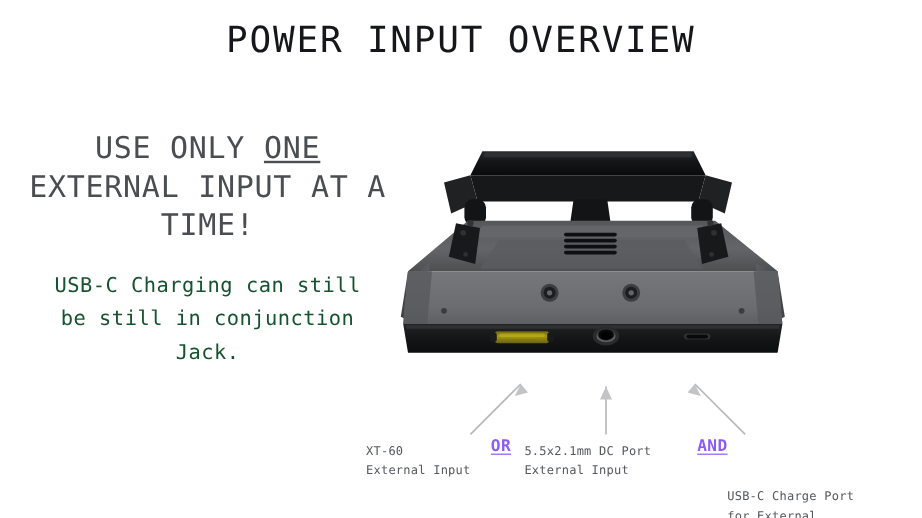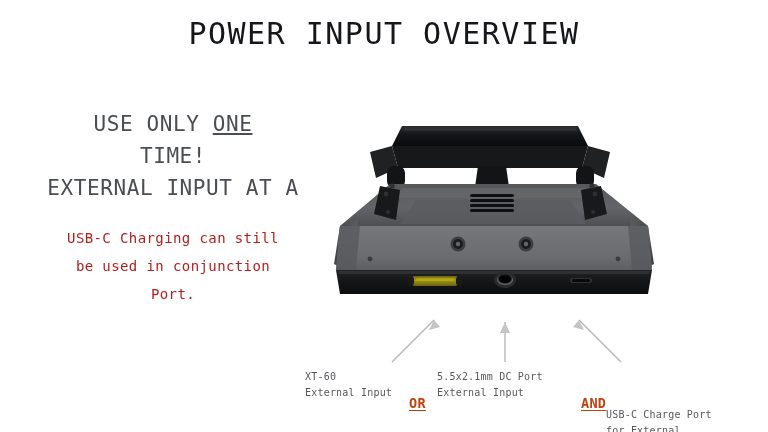--- a/index.html
+++ b/index.html
@@ -33,41 +33,41 @@
   }
 
   
   #warning-block {
     position: absolute;
     left: 8px;
     top: 108px;
     width: 330px;
     text-align: center;
     font-family: "DejaVu Sans Mono", "Liberation Mono", monospace;
-    font-size: 21px;
+    font-size: 25px;
     line-height: 32px;
     letter-spacing: 0.6px;
     color: #4a4d51;
   }
   #warning-block .u {
     text-decoration: underline;
     text-underline-offset: 2px;
   }
 
   #note-block {
     position: absolute;
     left: 8px;
     top: 224px;
     width: 330px;
     text-align: center;
     font-family: "DejaVu Sans Mono", "Liberation Mono", monospace;
-    font-size: 14px;
+    font-size: 17px;
     line-height: 28px;
     letter-spacing: 0.4px;
-    color: #b91c1c;
+    color: #14532d;
   }
 
   
   #device {
     position: absolute;
     left: 330px;
     top: 108px;
     width: 360px;
     height: 230px;
   }
@@ -94,46 +94,45 @@
   }
   #cap-xt60    { left: 305px; top: 369px; width: 128px; }
   #cap-dcjack  { left: 437px; top: 369px; width: 148px; }
   #cap-usbc    { left: 606px; top: 369px; width: 152px; margin-top: 38px; }
 
   .conj {
     position: absolute;
     font-family: "DejaVu Sans Mono", "Liberation Mono", monospace;
     font-size: 13.5px;
     font-weight: bold;
-    color: #c2410c;
+    color: #8b5cf6;
     text-decoration: underline;
     text-underline-offset: 2px;
     letter-spacing: 0.3px;
-    margin-top: 31px;
   }
   #conj-or  { left: 409px; top: 364px; }
   #conj-and { left: 581px; top: 364px; }
 </style>
 </head>
 <body>
 
 <div id="page">
 
   <div id="title">POWER INPUT OVERVIEW</div>
 
   <div id="warning-block">
     <div><span>USE ONLY </span><span class="u">ONE</span></div>
+    <div>EXTERNAL INPUT AT A</div>
     <div>TIME!</div>
-    <div>EXTERNAL INPUT AT A</div>
   </div>
 
   <div id="note-block">
     <div>USB-C Charging can still</div>
-    <div>be used in conjunction</div>
-    <div>Port.</div>
+    <div>be still in conjunction</div>
+    <div>Jack.</div>
   </div>
 
   <div id="device">
     <svg width="360" height="230" viewBox="0 0 360 230" xmlns="http://www.w3.org/2000/svg">
       <defs>
         <linearGradient id="gTopShell" x1="0" y1="0" x2="0" y2="1">
           <stop offset="0%" stop-color="#55575a"></stop>
           <stop offset="55%" stop-color="#636568"></stop>
           <stop offset="100%" stop-color="#4d4f51"></stop>
         </linearGradient>

